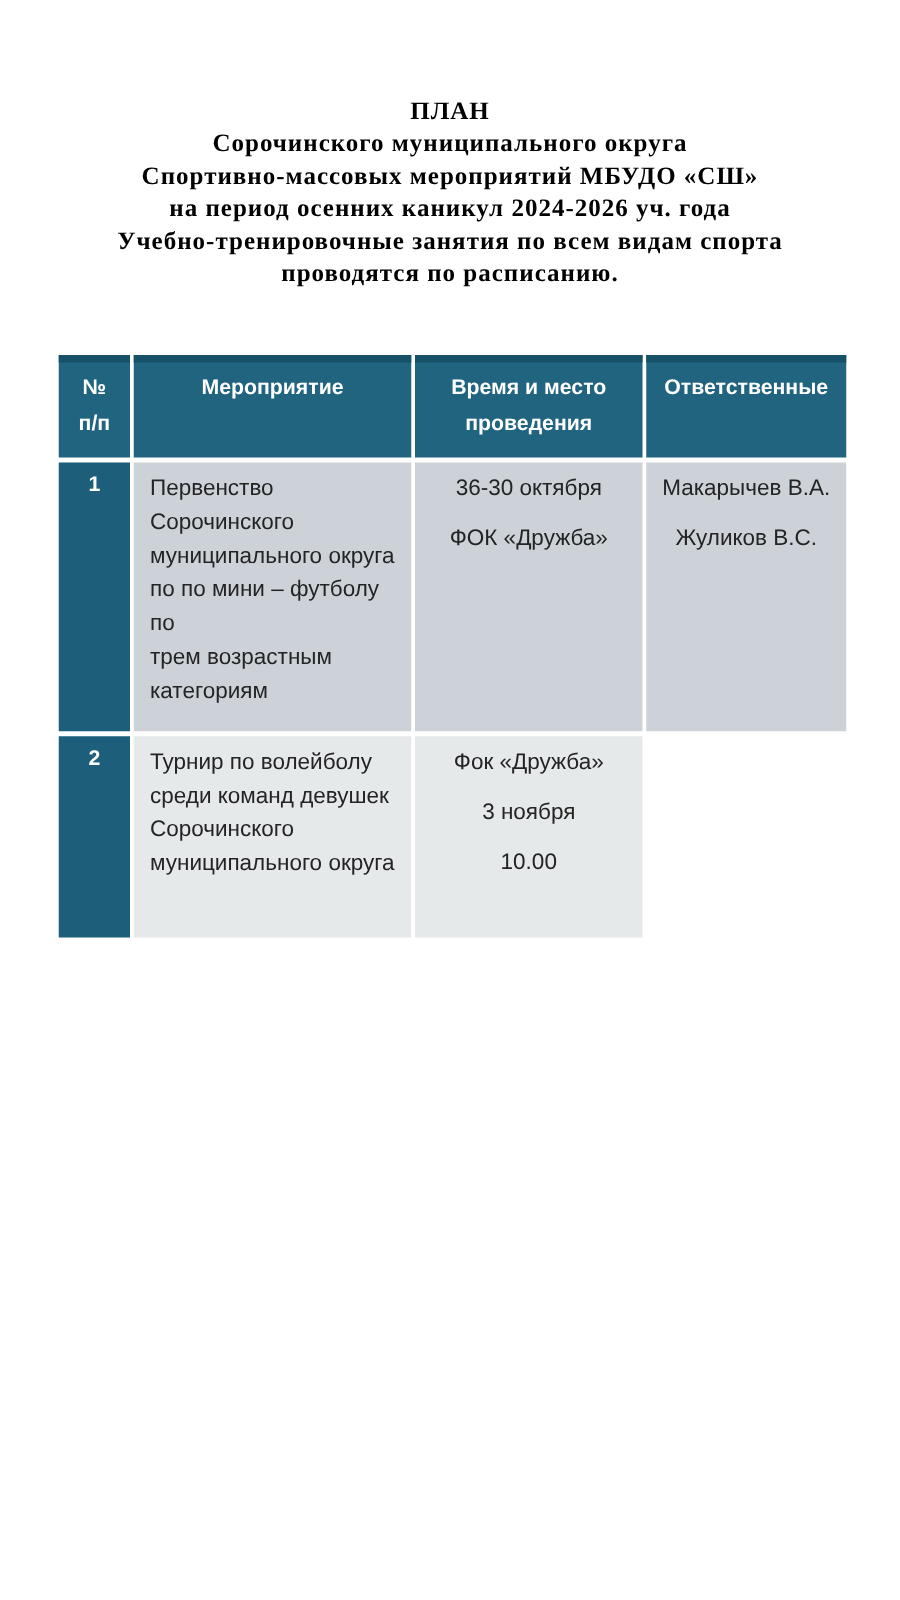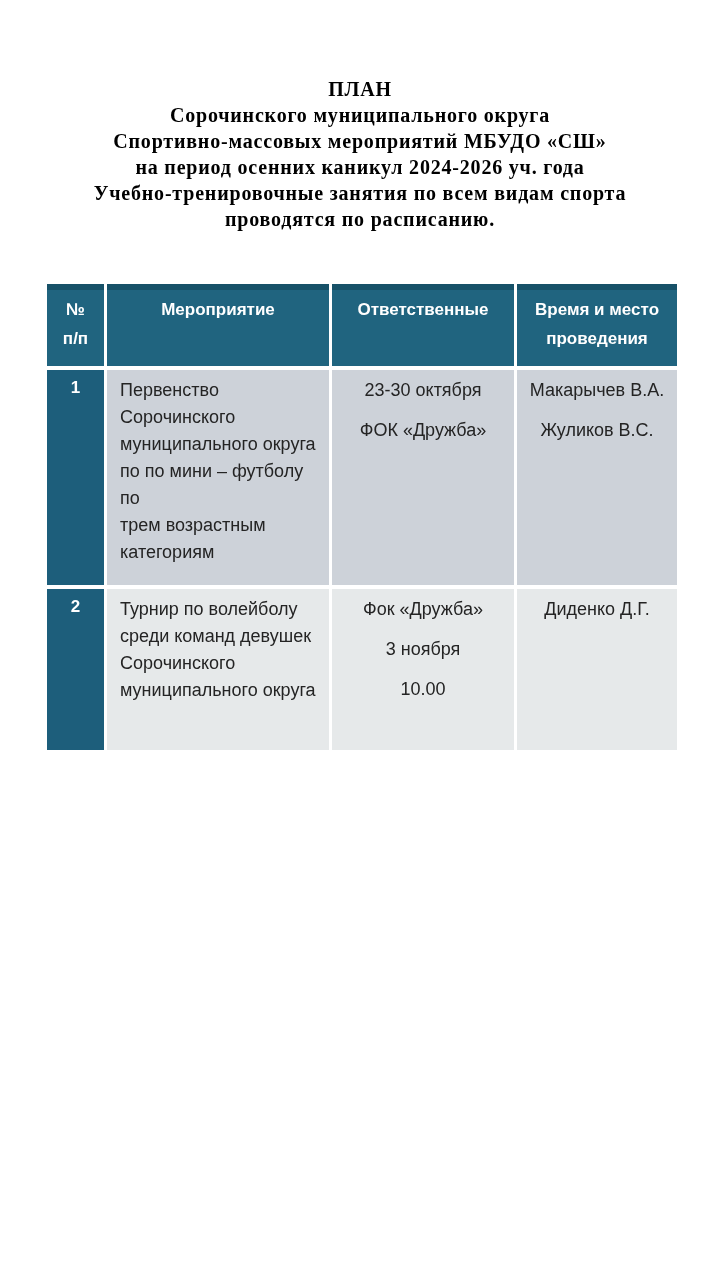--- a/index.html
+++ b/index.html
@@ -90,48 +90,45 @@
     <div>на период осенних каникул 2024-2026 уч. года</div>
     <div>Учебно-тренировочные занятия по всем видам спорта</div>
     <div>проводятся по расписанию.</div>
   </div>
 
   <div class="events-table">
 
     <div class="th">№
 п/п</div>
     <div class="th">Мероприятие</div>
-    <div class="th">Ответственные</div>
     <div class="th">Время и место
 проведения</div>
+    <div class="th">Ответственные</div>
 
     <div class="num-cell">1</div>
     <div class="cell bg-a event-cell">Первенство
 Сорочинского
 муниципального округа
 по по мини – футболу по
 трем возрастным
 категориям</div>
     <div class="cell bg-a center-cell">
-      <p>23-30 октября</p>
+      <p>36-30 октября</p>
       <p>ФОК «Дружба»</p>
     </div>
     <div class="cell bg-a center-cell">
       <p>Макарычев В.А.</p>
       <p>Жуликов В.С.</p>
     </div>
 
     <div class="num-cell">2</div>
     <div class="cell bg-b event-cell">Турнир по волейболу
 среди команд девушек
 Сорочинского
 муниципального округа</div>
     <div class="cell bg-b center-cell">
       <p>Фок «Дружба»</p>
       <p>3 ноября</p>
       <p>10.00</p>
     </div>
-    <div class="cell bg-b center-cell">
-      <p>Диденко Д.Г.</p>
-    </div>
 
   </div>
 </div>
 
 </body></html>

